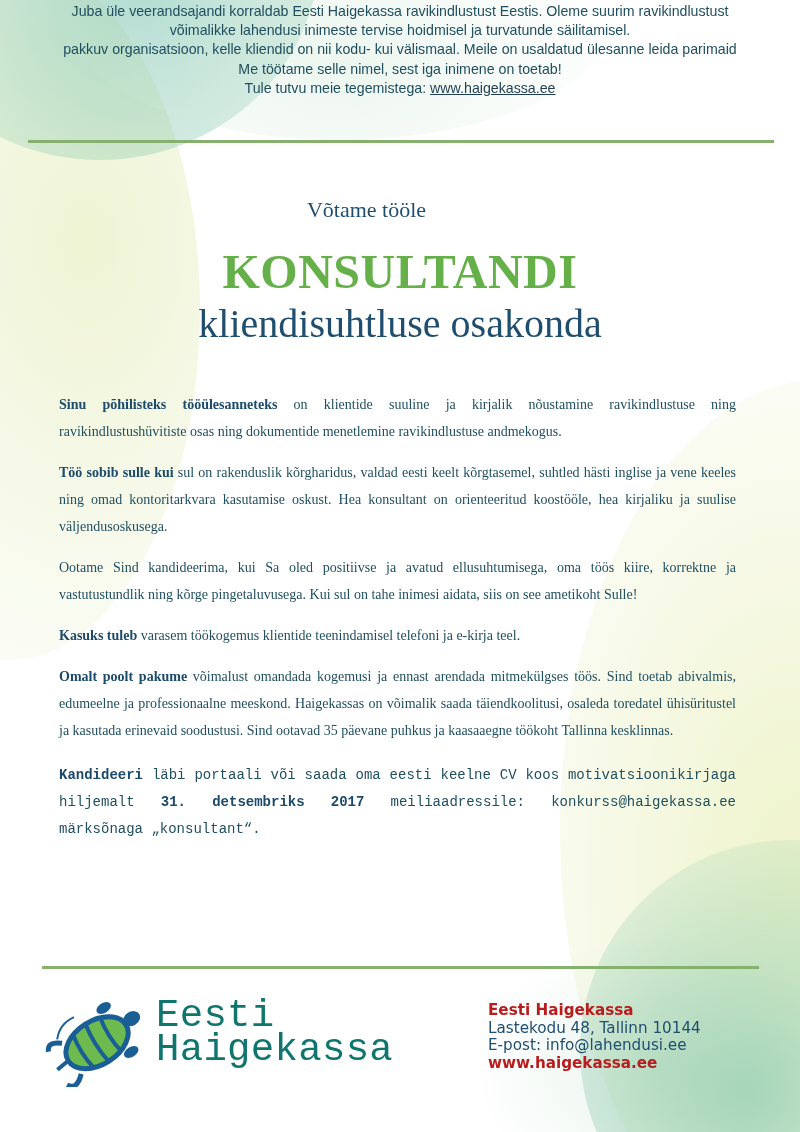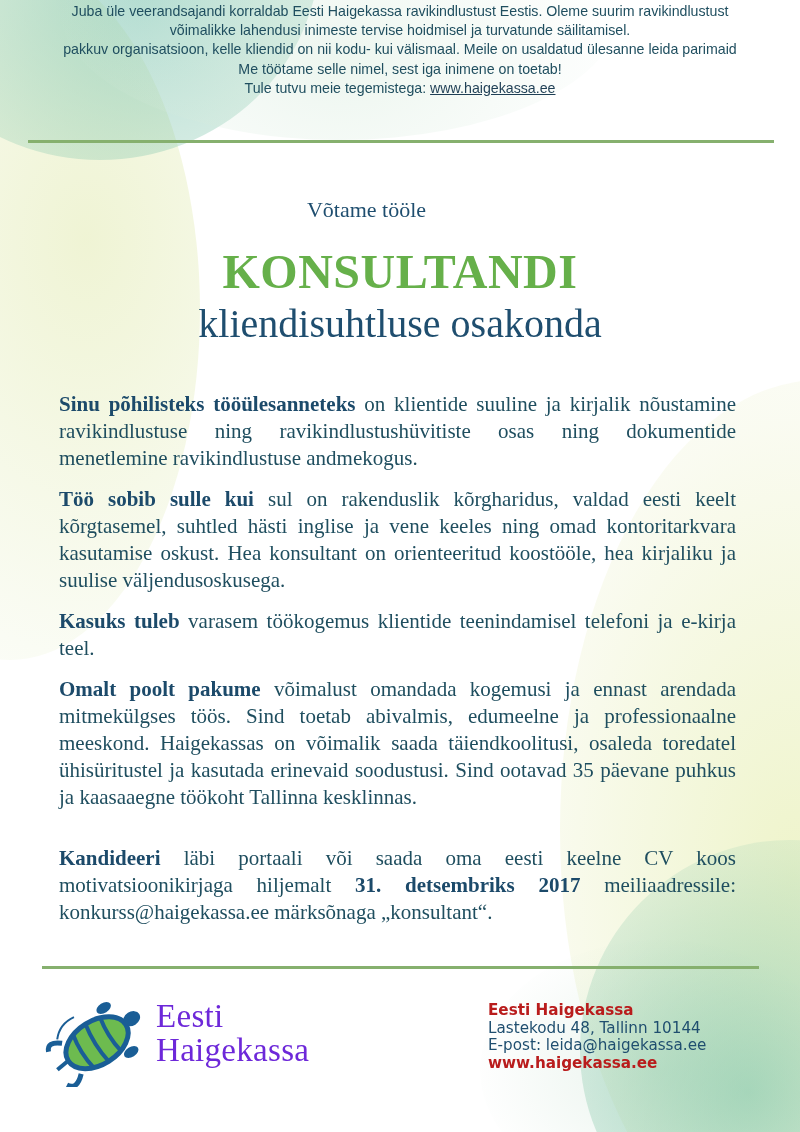--- a/index.html
+++ b/index.html
@@ -33,28 +33,28 @@
   .rule.bottom { left:42px; width:717px; top:966px; }
 
   .heading1 { position:absolute; left:0; width:733px; top:197px; text-align:center;
     font-size:22px; color:#1f4e6f; }
   .heading2 { position:absolute; left:0; width:800px; top:228px; text-align:center;
     font-size:48px; font-weight:bold; color:#66b04a; letter-spacing:0.5px;margin-top:16px; }
   .heading3 { position:absolute; left:0; width:800px; top:300px; text-align:center;
     font-size:40px; color:#1f4e6f; }
 
   .body { position:absolute; left:59px; width:677px; top:391px;
-    color:#1f4e5f; font-size:21px; line-height:27px; text-align:justify; }
+    color:#1f4e5f; font-size:14px; line-height:27px; text-align:justify; }
   .body p { margin:0 0 14px 0; }
   .body p b { color:#1c4a6a; }
-  .body p.apply { margin-top:34px; }
+  .body p.apply { margin-top:18px;font-family:Liberation Mono, monospace; }
 
   .logo { position:absolute; left:44px; top:995px; width:300px; height:90px; }
-  .logo-text { position:absolute; left:112px; top:4px; color:#6d28d9;
-    font-family:Liberation Serif, serif; font-size:33px; line-height:34px; letter-spacing:0.3px; }
+  .logo-text { position:absolute; left:112px; top:4px; color:#0f766e;
+    font-family:Liberation Mono, monospace; font-size:39px; line-height:34px; letter-spacing:0.3px; }
   .contact { position:absolute; left:488px; top:1002px; color:#1f4e6f;
     font-family:"DejaVu Sans", sans-serif; font-size:15.2px; line-height:17.5px; }
   .contact .b { font-weight:bold; color:#b91c1c; }
 </style>
 </head>
 <body>
 
 <div class="bg bg2"></div>
 <div class="bg bg1"></div>
 <div class="bg bg3"></div>
@@ -72,20 +72,21 @@
 
 <div class="rule top"></div>
 
 <div class="heading1">Võtame tööle</div>
 <div class="heading2">KONSULTANDI</div>
 <div class="heading3">kliendisuhtluse osakonda</div>
 
 <div class="body">
   <p><b>Sinu põhilisteks tööülesanneteks</b><span> on klientide suuline ja kirjalik nõustamine ravikindlustuse ning ravikindlustushüvitiste osas ning dokumentide menetlemine ravikindlustuse andmekogus.</span></p>
   <p><b>Töö sobib sulle kui</b><span> sul on rakenduslik kõrgharidus, valdad eesti keelt kõrgtasemel, suhtled hästi inglise ja vene keeles ning omad kontoritarkvara kasutamise oskust. Hea konsultant on orienteeritud koostööle, hea kirjaliku ja suulise väljendusoskusega.</span></p>
+  <p><span>Ootame Sind kandideerima, kui Sa oled positiivse ja avatud ellusuhtumisega, oma töös kiire, korrektne ja vastutustundlik ning kõrge pingetaluvusega. Kui sul on tahe inimesi aidata, siis on see ametikoht Sulle!</span></p>
   <p><b>Kasuks tuleb</b><span> varasem töökogemus klientide teenindamisel telefoni ja e-kirja teel.</span></p>
   <p><b>Omalt poolt pakume</b><span> võimalust omandada kogemusi ja ennast arendada mitmekülgses töös. Sind toetab abivalmis, edumeelne ja professionaalne meeskond. Haigekassas on võimalik saada täiendkoolitusi, osaleda toredatel ühisüritustel ja kasutada erinevaid soodustusi. Sind ootavad 35 päevane puhkus ja kaasaaegne töökoht Tallinna kesklinnas.</span></p>
   <p class="apply"><b>Kandideeri</b><span> läbi portaali või saada oma eesti keelne CV koos motivatsioonikirjaga hiljemalt </span><b>31. detsembriks 2017</b><span> meiliaadressile: konkurss@haigekassa.ee märksõnaga „konsultant“.</span></p>
 </div>
 
 <div class="rule bottom"></div>
 
 <div class="logo">
   <svg width="104" height="92" viewBox="0 0 104 92" style="position:absolute;left:0;top:0;">
     <g transform="rotate(-32 52 46)">
@@ -104,15 +105,15 @@
   </svg>
   <div class="logo-text">
     <div>Eesti</div>
     <div>Haigekassa</div>
   </div>
 </div>
 
 <div class="contact">
   <div class="b">Eesti Haigekassa</div>
   <div>Lastekodu 48, Tallinn 10144</div>
-  <div>E-post: leida@haigekassa.ee</div>
+  <div>E-post: info@lahendusi.ee</div>
   <div class="b">www.haigekassa.ee</div>
 </div>
 
 </body></html>

